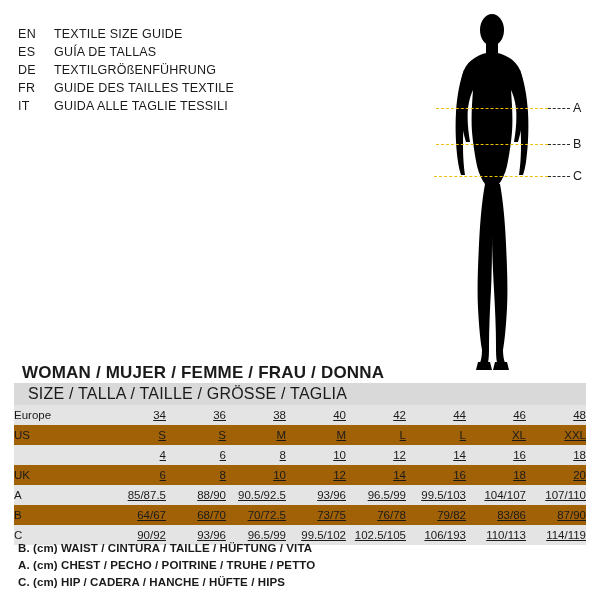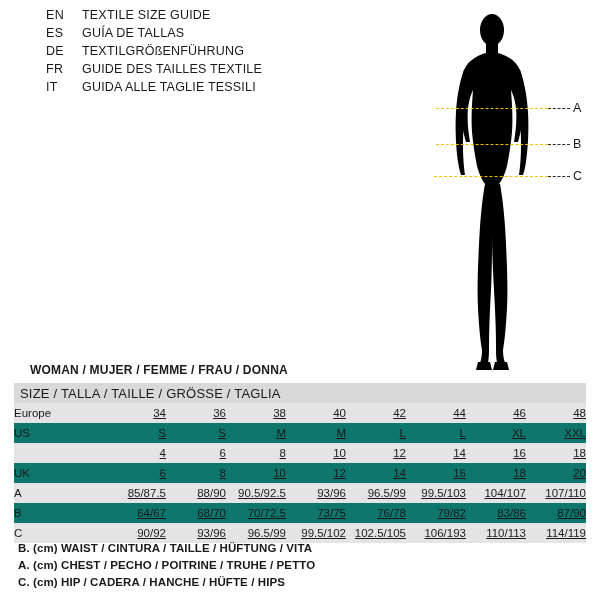--- a/index.html
+++ b/index.html
@@ -16,24 +16,23 @@
   }
   .page {
     position: relative;
     width: 600px;
     height: 600px;
   }
 
   
   .lang-block {
     position: absolute;
-    top: 7px;
+    top: 26px;
     left: 18px;
     width: 300px;
-    margin-left: 28px;
   }
   .lang-row {
     display: flex;
     align-items: baseline;
     line-height: 17px;
     margin-bottom: 1px;
   }
   .lang-code {
     width: 36px;
     font-size: 12.5px;
@@ -82,22 +81,22 @@
     left: 143px;
   }
   .lbl-a { top: 93px; }
   .lbl-b { top: 129px; }
   .lbl-c { top: 161px; }
 
   
   .woman-heading {
     position: absolute;
     top: 363px;
-    left: 30px;
-    font-size: 12px;
+    left: 22px;
+    font-size: 17px;
     font-weight: bold;
     letter-spacing: 0.2px;
     text-align: center;
   }
 
   
   .table-wrap {
     position: absolute;
     top: 383px;
     left: 14px;
@@ -109,29 +108,29 @@
     font-size: 11.5px;
   }
   table.size-table td {
     padding: 2px 0 2px 0;
     height: 16px;
     color: #1a1a1a;
   }
   tr.row-head td {
     background: #d9d9d9;
     font-weight: normal;
-    font-size: 13px;
-    padding-left: 6px;
+    font-size: 16px;
+    padding-left: 14px;
     letter-spacing: 0.2px;
   }
   tr.row-shade td {
     background: #e4e4e4;
   }
   tr.row-plain td {
-    background: #0f766e;
+    background: #a16207;
   }
   td.lbl {
     padding-left: 6px;
     text-align: left;
     width: 92px;
     margin-top: 11px;
   }
   td.val {
     text-align: right;
     width: 60px;

